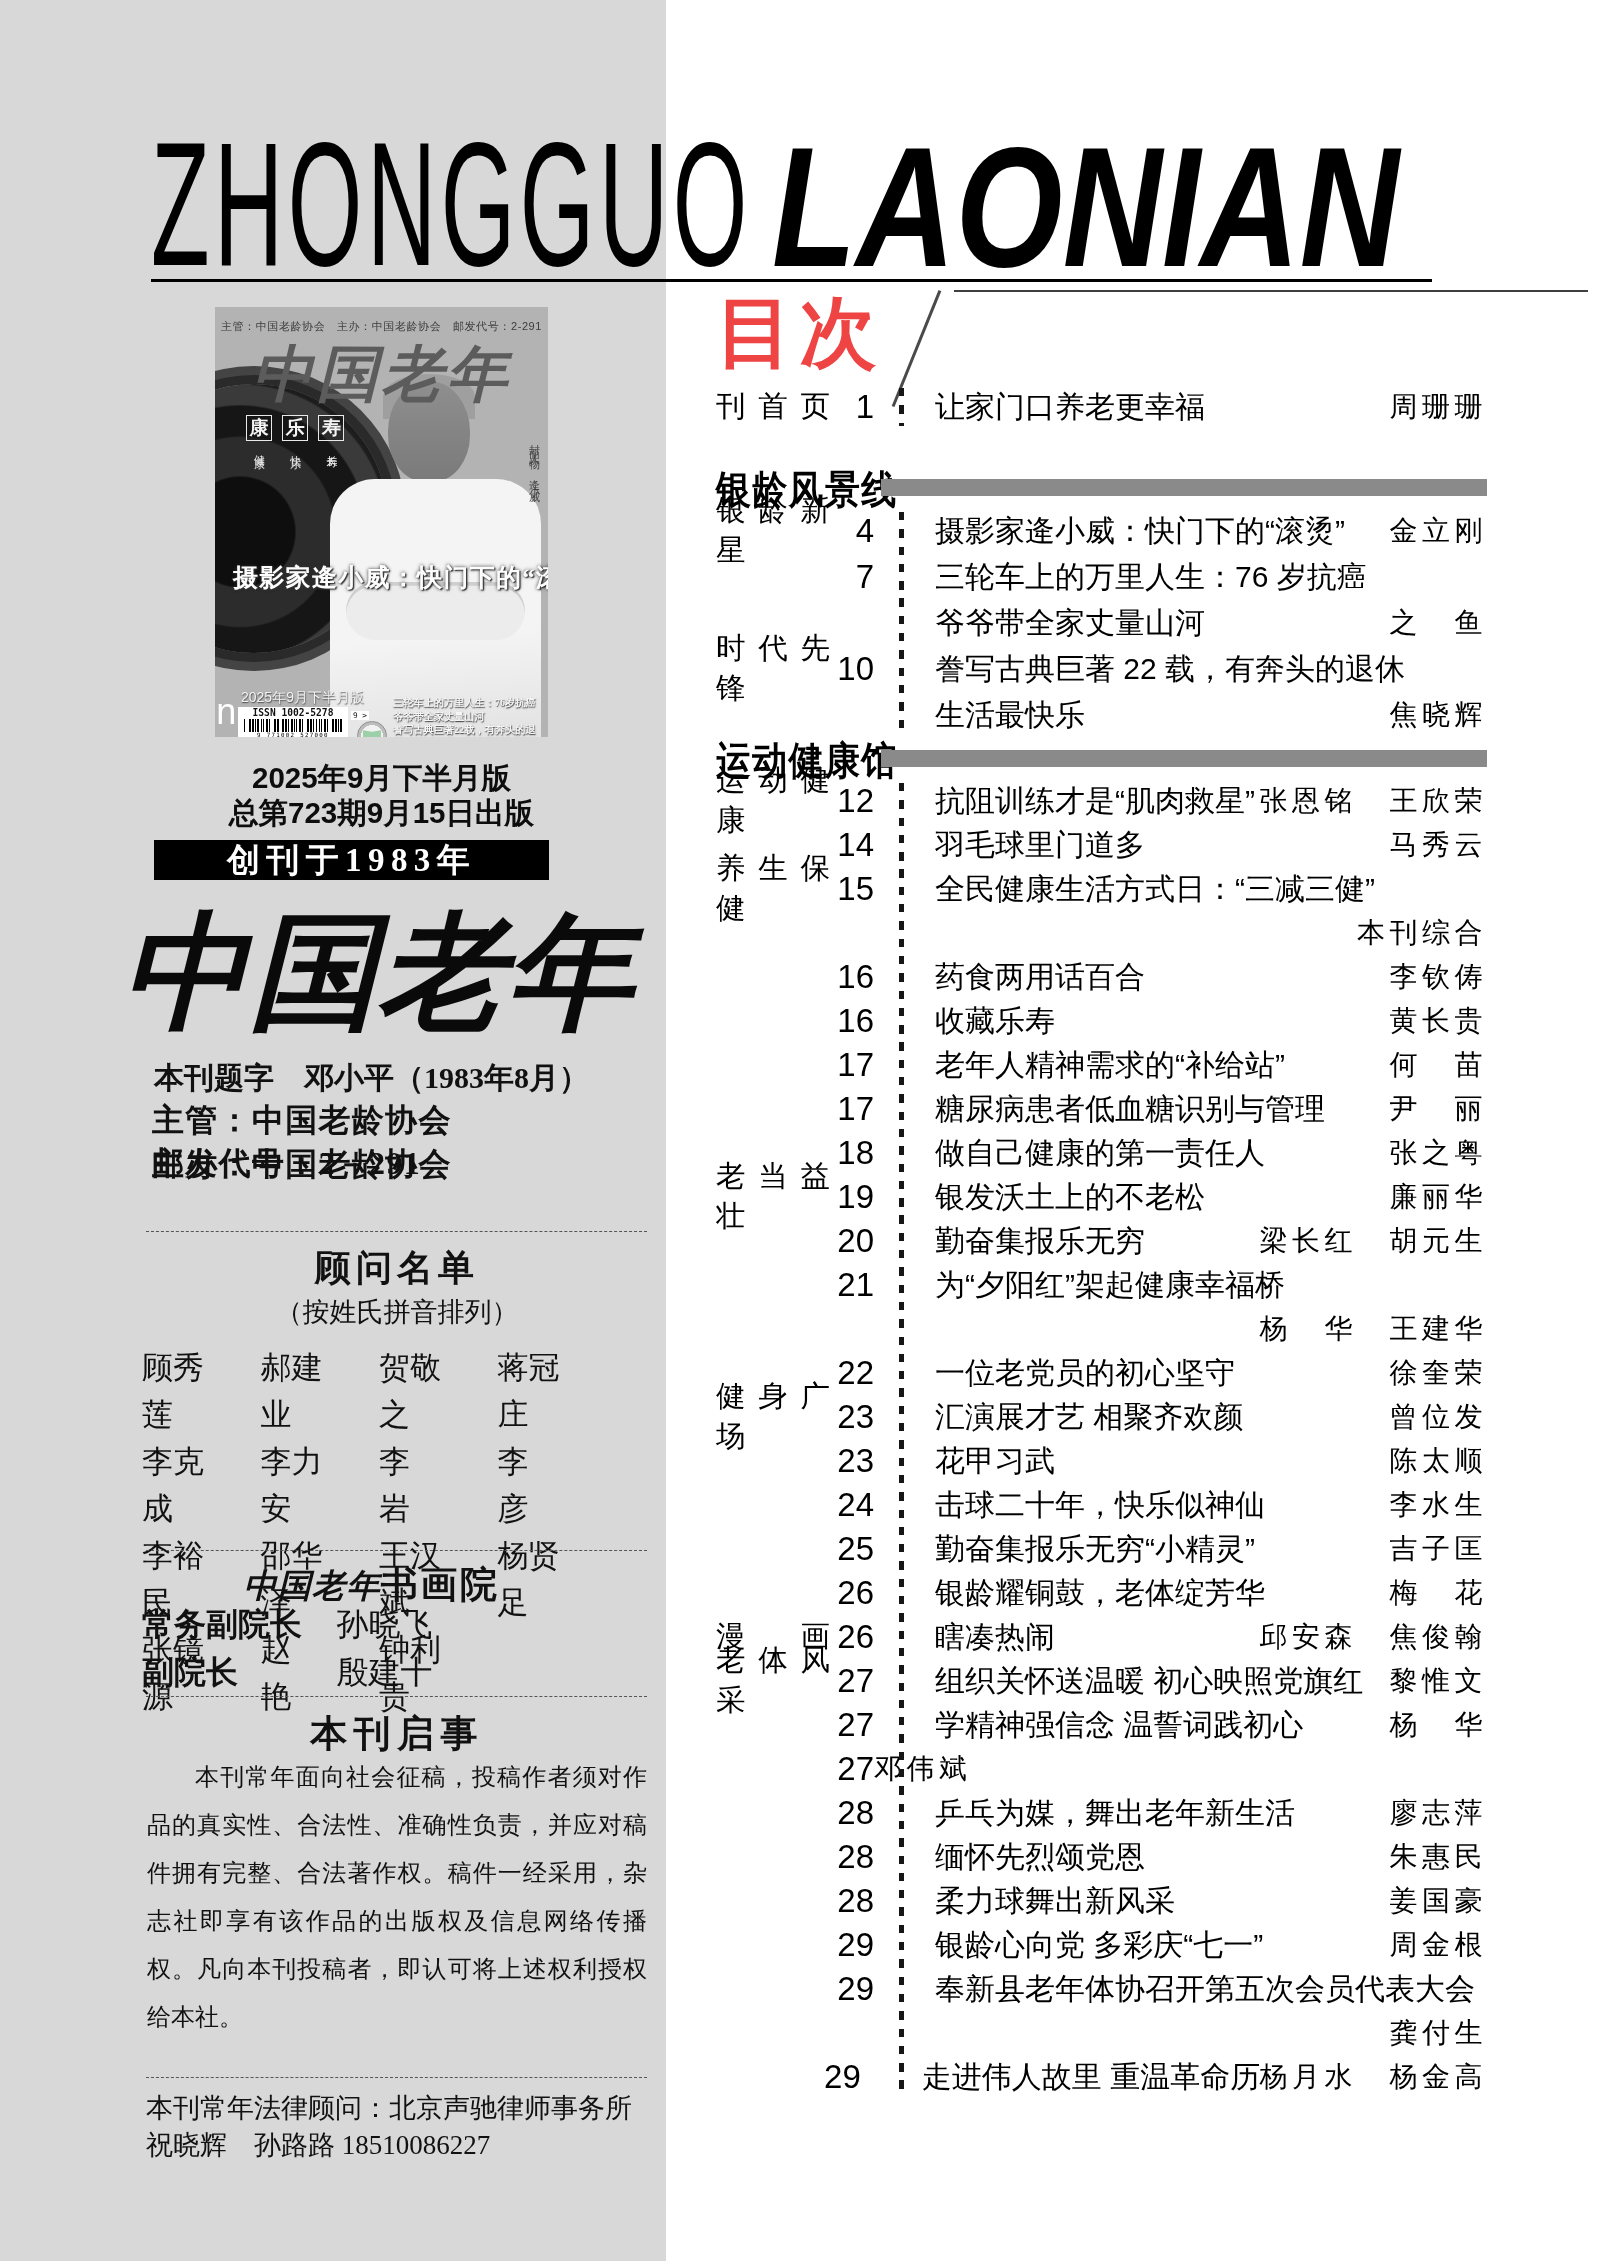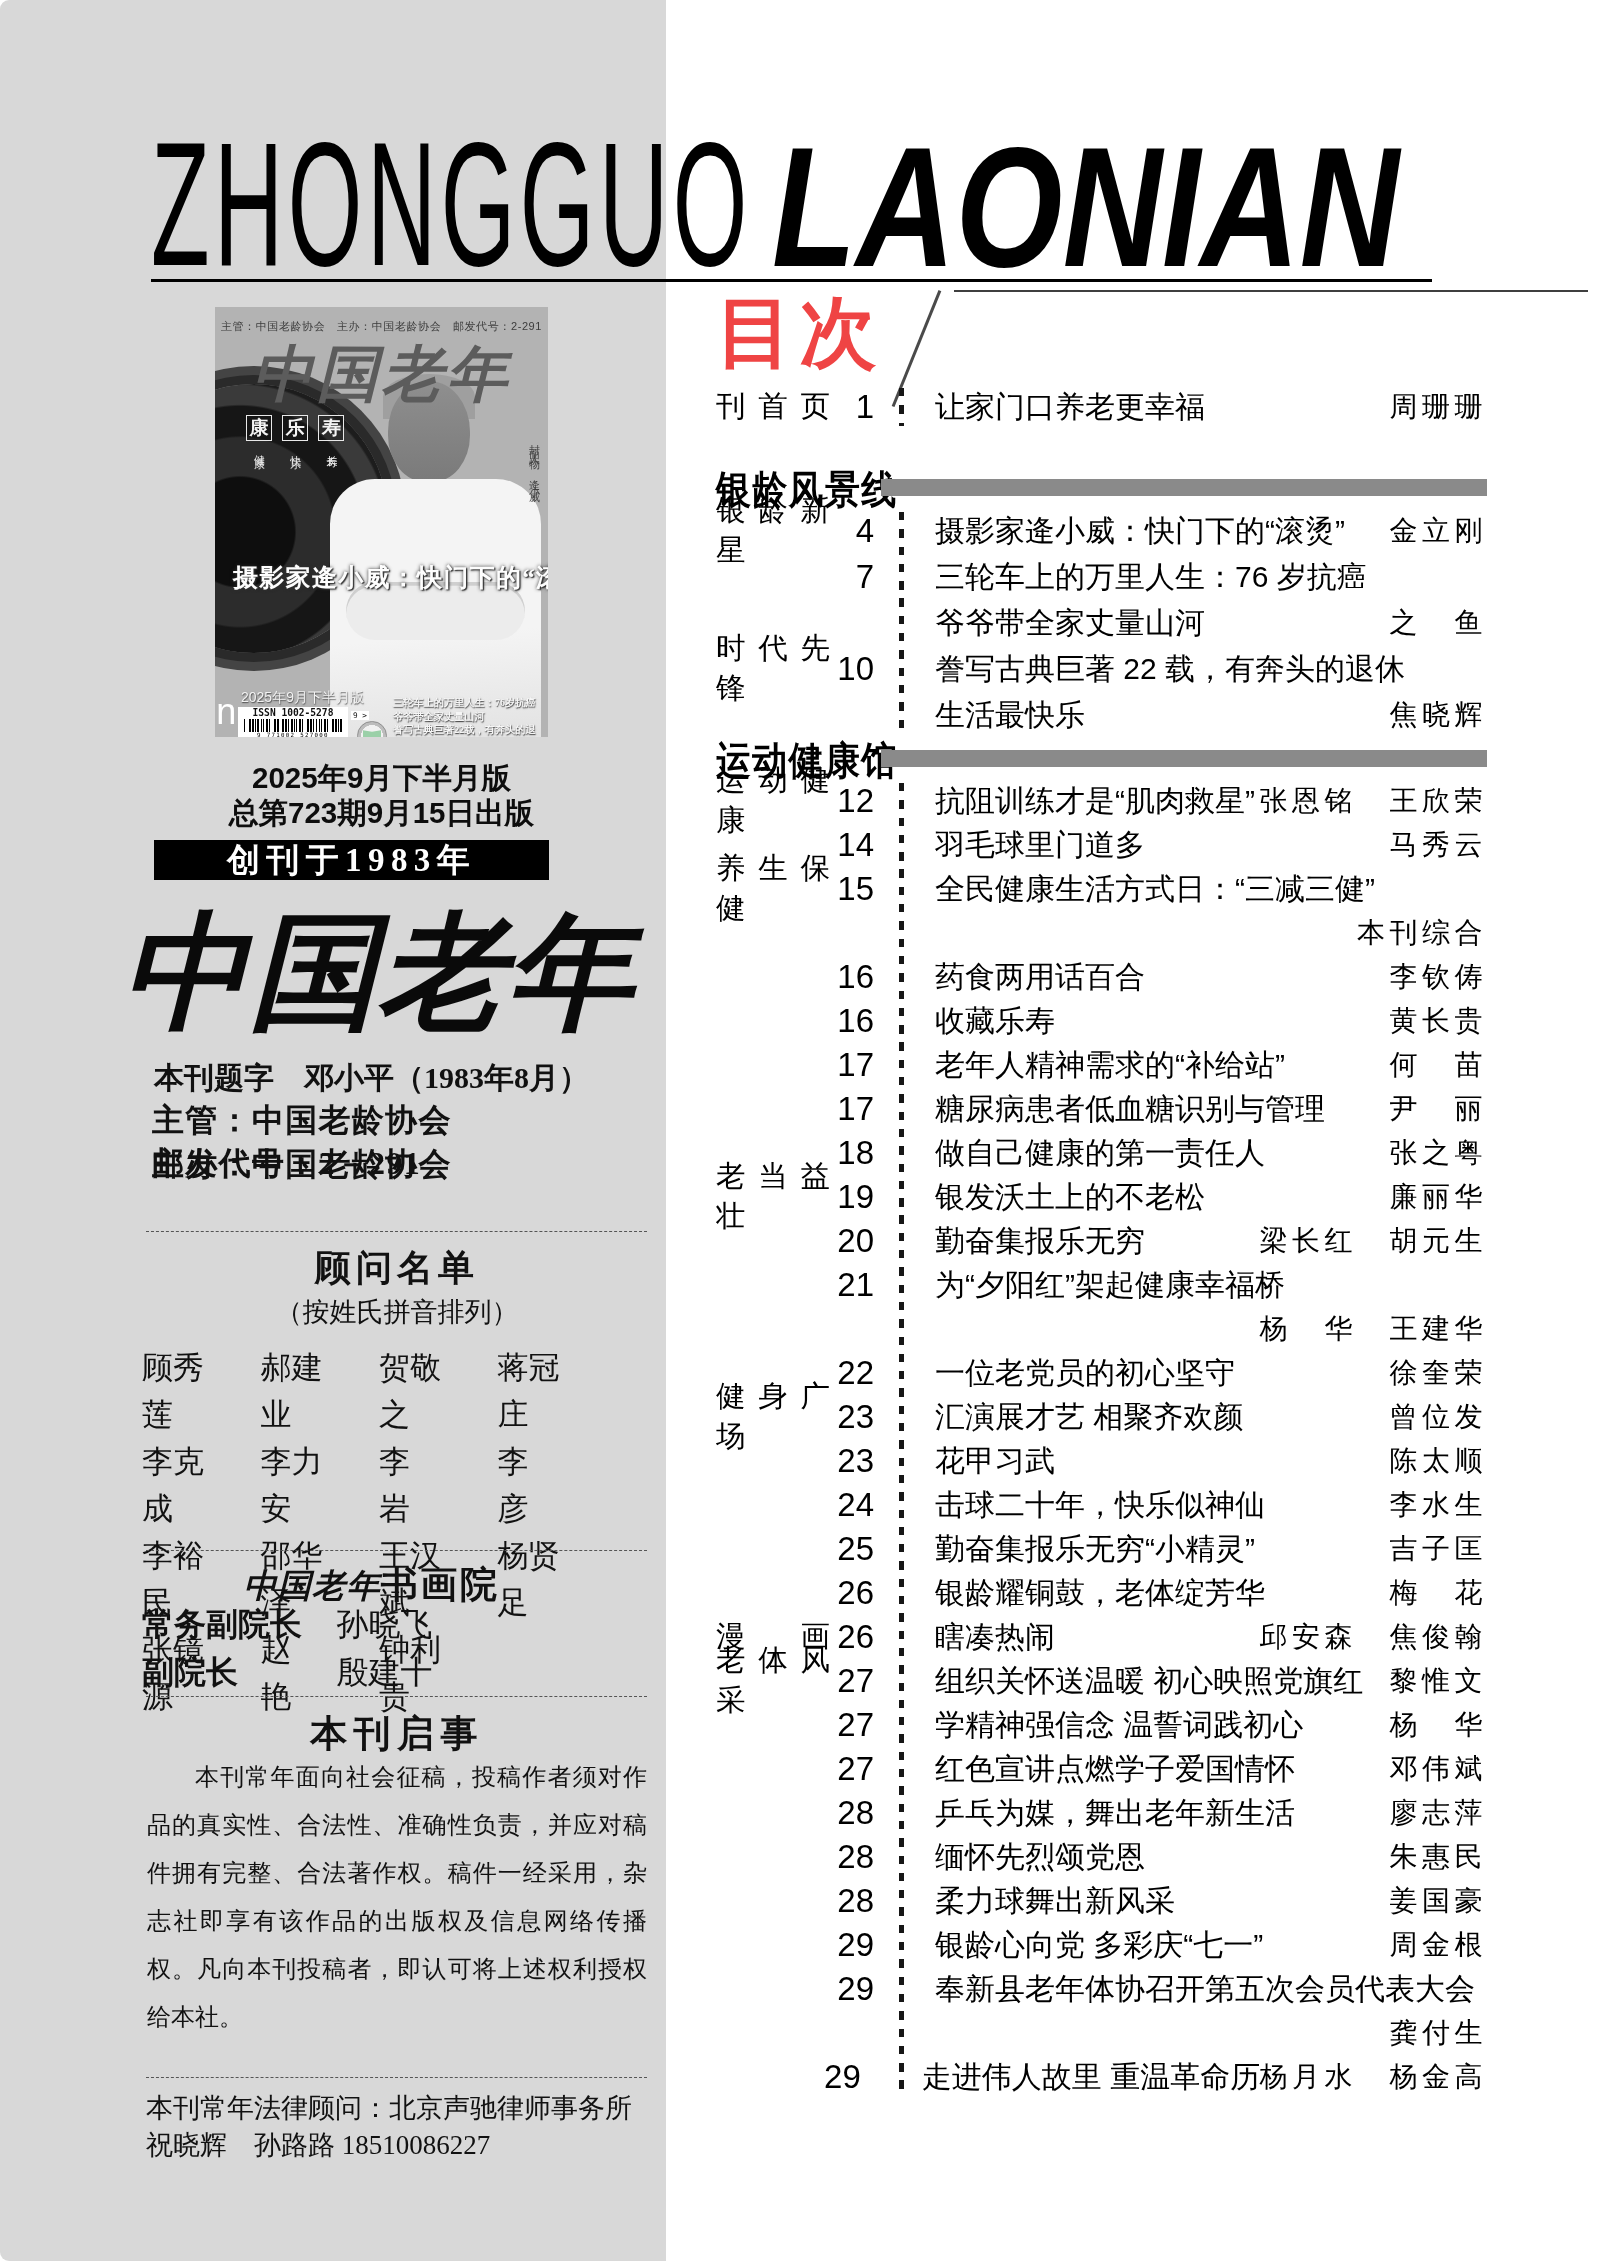--- a/index.html
+++ b/index.html
@@ -4,21 +4,21 @@
 <title>ZHONGGUO LAONIAN</title>
 <style>
   :root{
     --serif:"Liberation Serif","DejaVu Serif",serif;
     --sans:"Liberation Sans","DejaVu Sans",sans-serif;
     --mono:"DejaVu Sans Mono","Liberation Mono",monospace;
   }
   *{margin:0;padding:0;box-sizing:border-box;}
   html,body{background:#ffffff;}
   #page{position:relative;width:1624px;height:2261px;background:#ffffff;overflow:hidden;
-        font-family:var(--serif);color:#111;border-radius:9px;}
+        font-family:var(--serif);color:#111;}
   
   #left-panel{position:absolute;left:0;top:0;width:666px;height:2261px;background:#d8d8d8;}
   .abs{position:absolute;}
   .dashed-rule{position:absolute;left:146px;width:501px;border-top:1.9px dashed #555;height:0;}
   
   #mast-z{position:absolute;left:151px;top:104px;font-family:var(--sans);font-weight:400;
           font-size:135px;letter-spacing:6.4px;transform:scale(0.71,1.30);transform-origin:top left;
           color:#000;white-space:nowrap;}
   #mast-l{position:absolute;left:772px;top:110px;font-family:var(--sans);font-weight:bold;font-style:italic;
           font-size:135px;letter-spacing:0px;transform:scale(1.02,1.26);transform-origin:top left;
@@ -395,21 +395,20 @@
         </div>
         <div class="trow">
           <span class="tcat"></span>
           <span class="tpage">27</span>
           <span class="ttitle">学精神强信念 温誓词践初心</span>
           <span class="tauth">杨　华</span>
         </div>
         <div class="trow">
           <span class="tcat"></span>
           <span class="tpage">27</span>
-          <span class="ttitle">红色宣讲点燃学子爱国情怀</span>
           <span class="tauth">邓伟斌</span>
         </div>
         <div class="trow">
           <span class="tcat"></span>
           <span class="tpage">28</span>
           <span class="ttitle">乒乓为媒，舞出老年新生活</span>
           <span class="tauth">廖志萍</span>
         </div>
         <div class="trow">
           <span class="tcat"></span>

